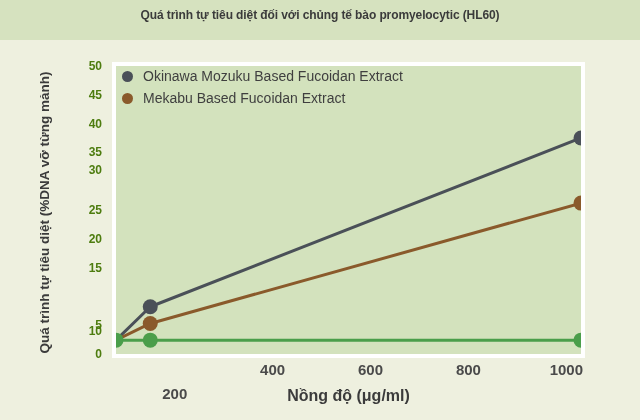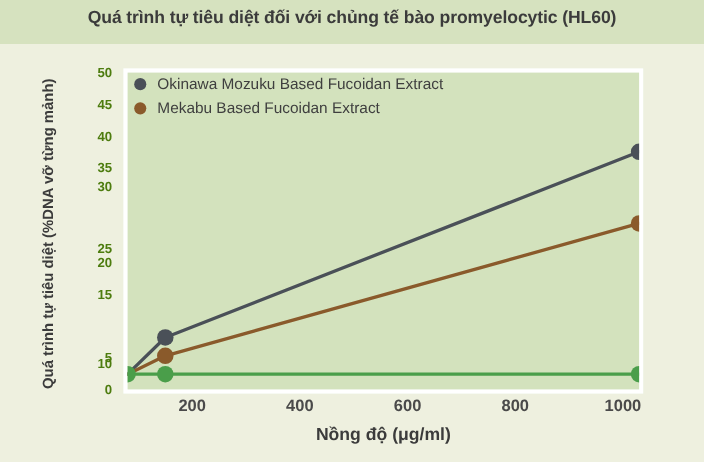--- a/index.html
+++ b/index.html
@@ -27,21 +27,21 @@
     width: 640px;
     height: 40px;
     background: #d6e2bf;
   }
   #chart-title {
     position: absolute;
     left: 0;
     top: 8px;
     width: 640px;
     text-align: center;
-    font-size: 16px;
+    font-size: 12px;
     font-weight: bold;
     color: #3b3b3b;
     letter-spacing: -0.1px;
     white-space: nowrap;
   }
   
   #y-axis-title {
     position: absolute;
     left: -106px;
     top: 205px;
@@ -152,29 +152,29 @@
 
   <div id="y-axis-title">Quá trình tự tiêu diệt (%DNA vỡ từng mảnh)</div>
   <div id="x-axis-title">Nồng độ (μg/ml)</div>
 
   <div id="y-ticks">
       <div class="y-tick-label" style="top: 354px;">0</div>
       <div class="y-tick-label" style="top: 325.2px;">5</div>
       <div class="y-tick-label" style="top: 296.4px; margin-top: 35px;">10</div>
       <div class="y-tick-label" style="top: 267.6px;">15</div>
       <div class="y-tick-label" style="top: 238.8px;">20</div>
-      <div class="y-tick-label" style="top: 226px;">25</div>
+      <div class="y-tick-label" style="top: 210px;">25</div>
       <div class="y-tick-label" style="top: 170px;">30</div>
       <div class="y-tick-label" style="top: 152.4px;">35</div>
       <div class="y-tick-label" style="top: 123.6px;">40</div>
       <div class="y-tick-label" style="top: 94.8px;">45</div>
       <div class="y-tick-label" style="top: 66px;">50</div>
     </div>
   <div id="x-ticks">
-      <div class="x-tick-label" style="left: 174.737px;">200</div>
+      <div class="x-tick-label" style="left: 174.737px; margin-top: 24px;">200</div>
       <div class="x-tick-label" style="left: 272.632px;">400</div>
       <div class="x-tick-label" style="left: 370.526px;">600</div>
       <div class="x-tick-label" style="left: 468.421px;">800</div>
       <div class="x-tick-label" style="left: 566.316px;">1000</div>
     </div>
 
   <div id="plot-area">
     <svg id="plot-inner" viewBox="0 0 465 288" preserveAspectRatio="none">
         <g>
           <polyline points="0,274.176 34.263157894736835,240.768 465,72" fill="none" stroke="#4a5058" stroke-width="3" stroke-linejoin="round" stroke-linecap="round" vector-effect="non-scaling-stroke"></polyline>

